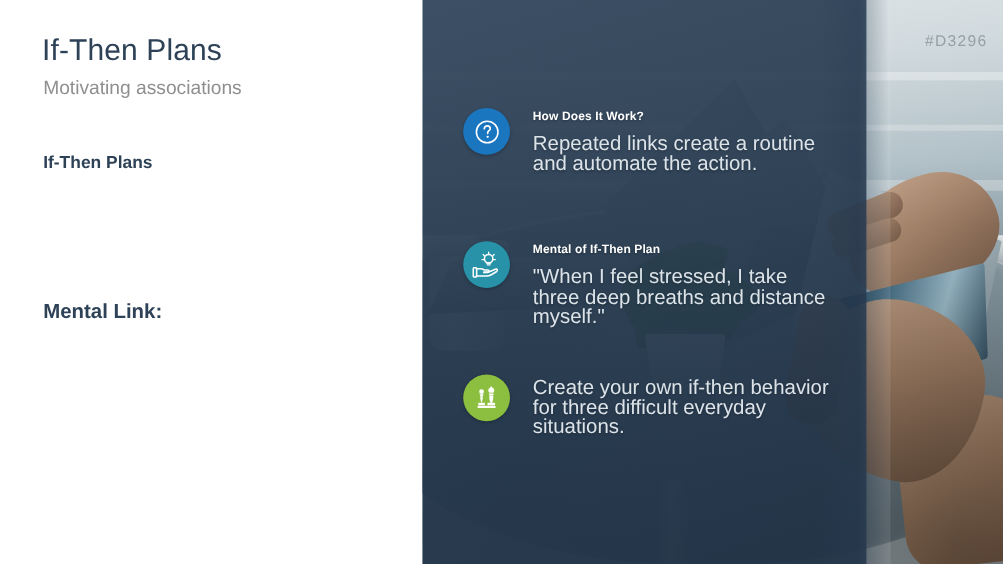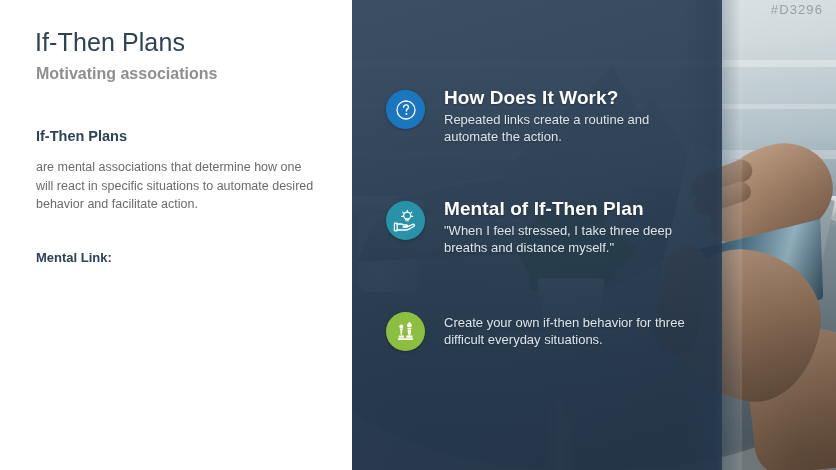--- a/index.html
+++ b/index.html
@@ -42,21 +42,21 @@
     letter-spacing: 0.1px;
     color: #2E4257;
     white-space: nowrap;
   }
 
   #slide-subtitle {
     position: absolute;
     left: 36px;
     top: 65px;
     font-size: 16px;
-    font-weight: 700;
+    font-weight: 400;
     color: #8F8F8F;
     white-space: nowrap;
   }
 
   #body-heading {
     position: absolute;
     left: 36px;
     top: 128px;
     font-size: 14.5px;
     font-weight: bold;
@@ -71,21 +71,21 @@
     width: 285px;
     font-size: 12.5px;
     line-height: 18.6px;
     color: #6B6B6B;
   }
 
   #mental-link-label {
     position: absolute;
     left: 36px;
     top: 250px;
-    font-size: 13px;
+    font-size: 17px;
     font-weight: bold;
     color: #2E4257;
     white-space: nowrap;
   }
 
   #mental-link-text {
     position: absolute;
     left: 36px;
     top: 271px;
     width: 285px;
@@ -327,21 +327,21 @@
     position: absolute;
     left: 370px; top: 0;
     width: 114px; height: 470px;
     background: linear-gradient(180deg, rgba(226,232,234,0.30) 0%, rgba(190,202,208,0.12) 40%, rgba(120,135,145,0.05) 100%);
   }
 
   
   #ref-code {
     position: absolute;
     right: 13px;
-    top: 2px;
+    top: 26px;
     font-size: 13px;
     letter-spacing: 1.1px;
     color: #96A1A6;
     font-family: "Liberation Sans", sans-serif;
   }
 
   
   #feature-list {
     position: absolute;
     left: 0; top: 0;
@@ -370,50 +370,49 @@
   }
   .feature-icon svg { display: block; }
 
   .feature-text {
     position: absolute;
     left: 58px;
     top: -2px;
     width: 250px;
   }
   .feature-title {
-    font-size: 19px;
+    font-size: 10px;
     font-weight: bold;
     color: #FFFFFF;
     letter-spacing: 0.1px;
     line-height: 19px;
     white-space: nowrap;
     text-shadow: 0 1px 2px rgba(0,0,0,0.28);
   }
   .feature-desc {
     margin-top: 5px;
-    font-size: 13px;
+    font-size: 17px;
     line-height: 16.5px;
     color: #DCE4EA;
     text-shadow: 0 1px 2px rgba(0,0,0,0.24);
   }
 </style>
 </head>
 <body>
 
 <div id="slide">
 
   <div id="left-panel">
 
     <div id="slide-title">If-Then Plans</div>
 
     <div id="slide-subtitle">Motivating associations</div>
 
     <div id="body-heading">If-Then Plans</div>
 
-    <div id="body-paragraph">are mental associations that determine how one will react in specific situations to automate desired behavior and facilitate action.</div>
 
     <div id="mental-link-label">Mental Link:</div>
 
   </div>
 
   <div id="right-panel">
 
     <div class="photo">
       <div class="ph-window"></div>
       <div class="ph-blind1"></div>

